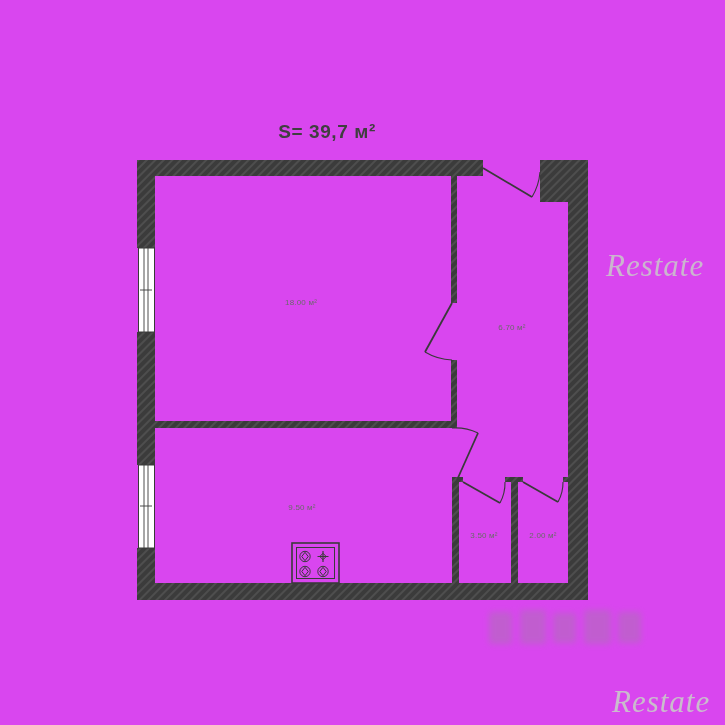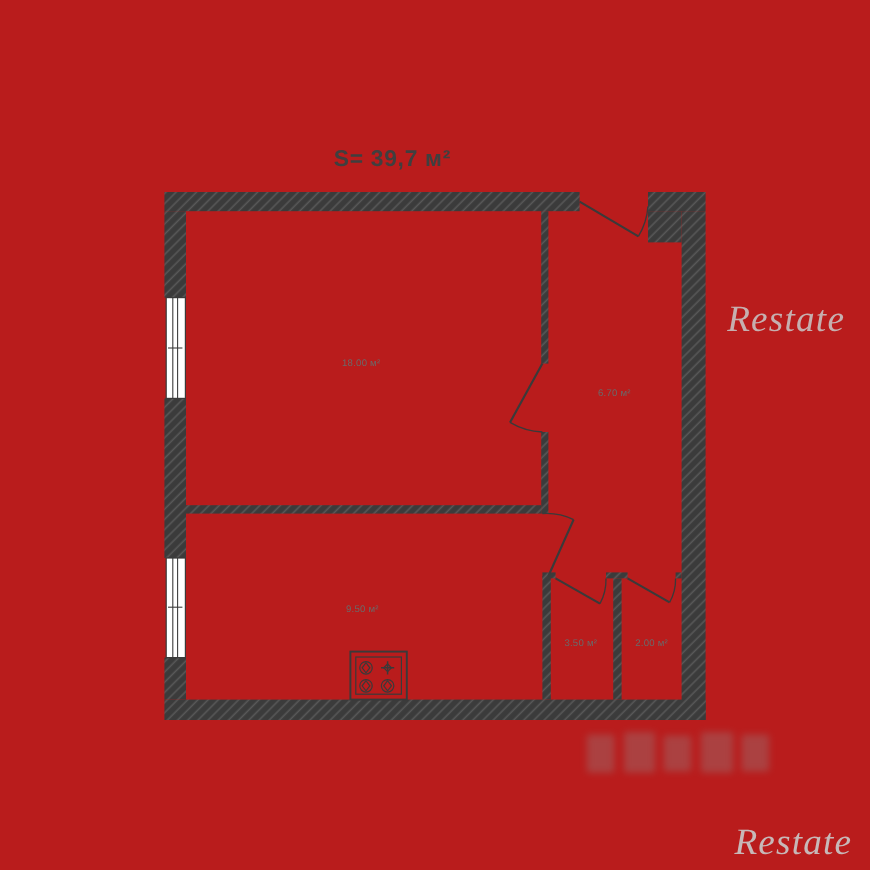--- a/index.html
+++ b/index.html
@@ -1,16 +1,16 @@
 <!DOCTYPE html>
 <html><head>
 <meta charset="utf-8">
 <style>
   html,body{margin:0;padding:0;background:#ffffff;}
-  .stage{position:relative;width:725px;height:725px;background:#b91c1c;overflow:hidden;
+  .stage{position:relative;width:725px;height:725px;background:#d946ef;overflow:hidden;
          font-family:"Liberation Sans",sans-serif;}
   svg{position:absolute;left:0;top:0;}
   .room-label{font-family:"Liberation Sans",sans-serif;font-size:8px;fill:#6a6a6a;letter-spacing:.2px;}
   .plan-title{font-family:"Liberation Sans",sans-serif;font-size:19px;font-weight:600;fill:#3f3f3f;letter-spacing:.6px;}
   .wm{font-family:"Liberation Serif","DejaVu Serif",serif;font-style:italic;font-size:31px;fill:#c9c9c9;letter-spacing:1px;}
   .door{stroke:#3a3a3a;stroke-width:1.8;fill:none;}
   .door-arc{stroke:#3a3a3a;stroke-width:1.1;fill:none;}
   .win-frame{fill:#ffffff;stroke:#3a3a3a;stroke-width:1;}
   .win-line{stroke:#3a3a3a;stroke-width:0.9;}
   .stove-line{stroke:#3a3a3a;fill:none;}

